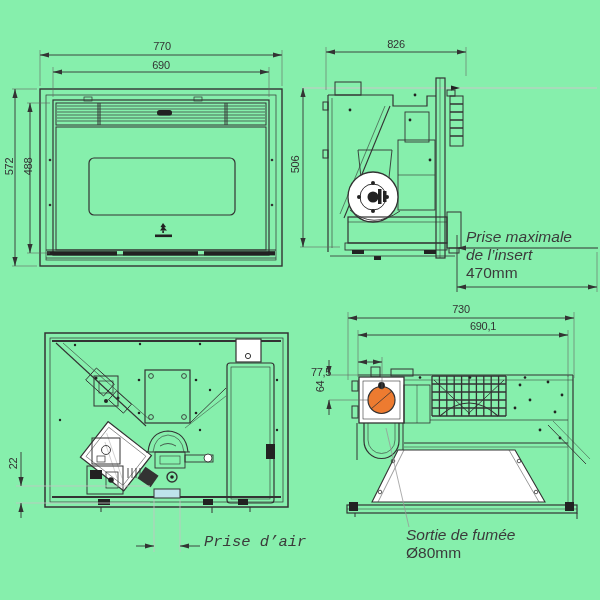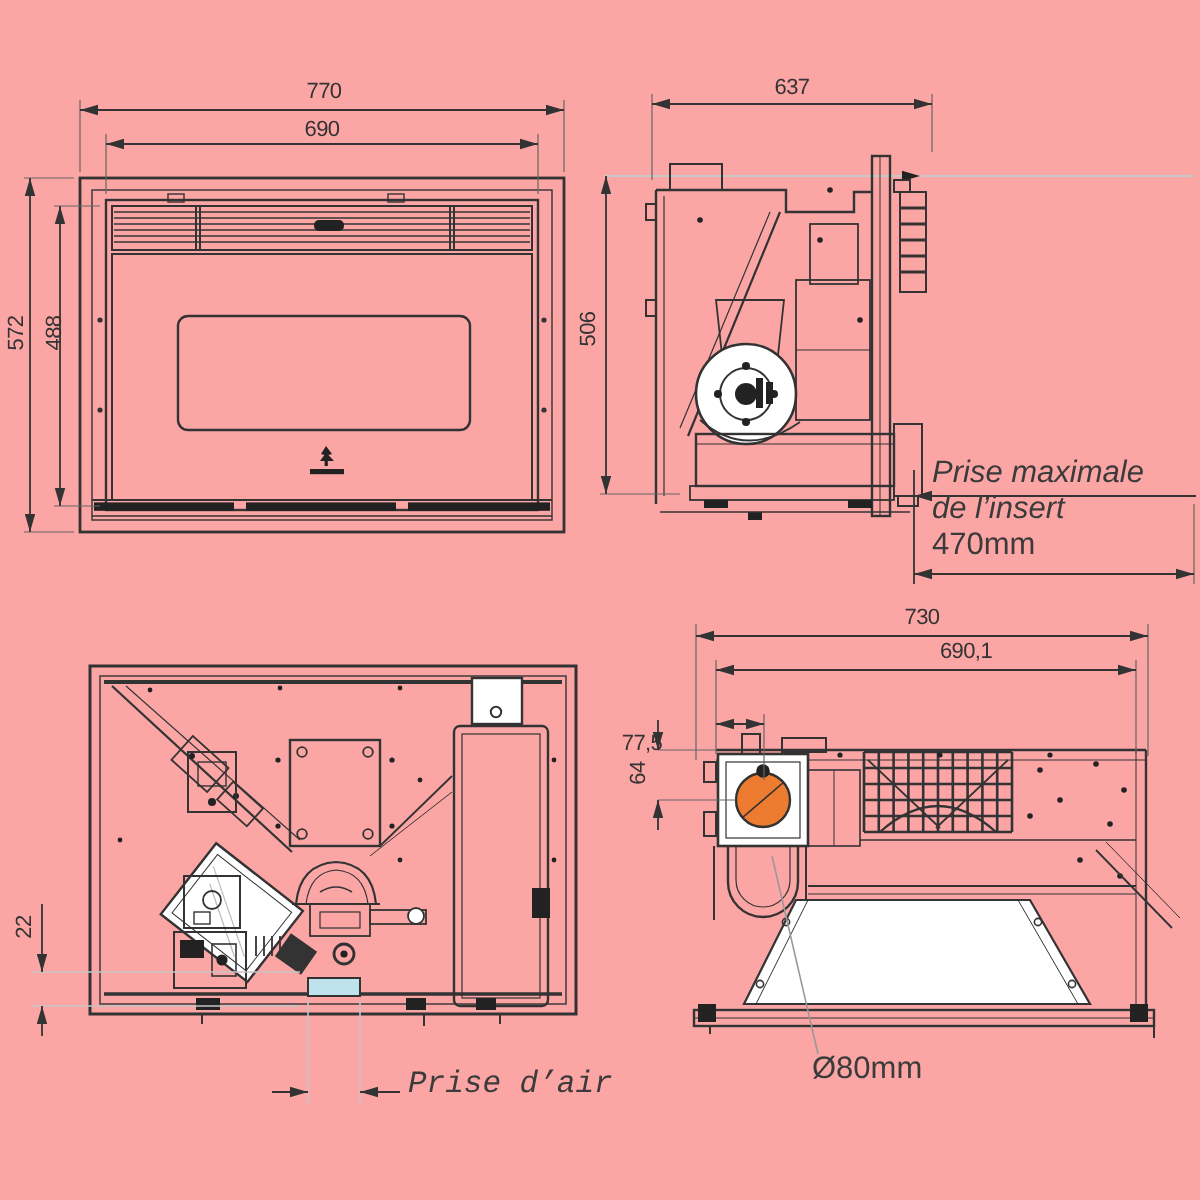--- a/index.html
+++ b/index.html
@@ -1,16 +1,16 @@
 <!DOCTYPE html>
 <html><head>
 <meta charset="utf-8">
 <style>
   html,body{margin:0;padding:0;background:#fff;}
-  .canvas{position:relative;width:600px;height:600px;background:#fca5a5;overflow:hidden;
+  .canvas{position:relative;width:600px;height:600px;background:#86efac;overflow:hidden;
           font-family:"Liberation Sans",sans-serif;color:#333;}
   .art{position:absolute;left:0;top:0;}
   .dim{position:absolute;font-size:11px;line-height:13px;letter-spacing:-0.3px;
        color:#333;text-align:center;white-space:nowrap;}
   .dim.vert{width:40px;transform:rotate(-90deg);}
   .note{position:absolute;font-size:15.5px;line-height:18px;font-style:italic;
         color:#3b3b3b;white-space:nowrap;}
   .note .l{display:block;}
   .note .value{display:block;font-style:normal;}
 </style>
@@ -362,37 +362,38 @@
           <polygon points="329,400 326.4,409 331.6,409"></polygon>
     </g>
   </g>
 </svg>
 
 <div class="dim" style="left:140px;top:40px;width:44px;">770</div>
 <div class="dim" style="left:139px;top:59px;width:44px;">690</div>
 <div class="dim vert" style="left:-11px;top:160px;">572</div>
 <div class="dim vert" style="left:8px;top:160px;">488</div>
 
-<div class="dim" style="left:374px;top:38px;width:44px;">637</div>
+<div class="dim" style="left:374px;top:38px;width:44px;">826</div>
 <div class="dim vert" style="left:275px;top:158px;">506</div>
 
 <div class="dim vert" style="left:-7px;top:457px;">22</div>
 
 <div class="dim" style="left:439px;top:303px;width:44px;">730</div>
 <div class="dim" style="left:461px;top:320px;width:44px;">690,1</div>
 <div class="dim" style="left:299px;top:366px;width:44px;">77,5</div>
 <div class="dim vert" style="left:300px;top:380px;">64</div>
 
 <div class="note" style="left:466px;top:228px;">
   <span class="l">Prise maximale</span>
   <span class="l">de l’insert</span>
   <span class="value">470mm</span>
 </div>
 
 <div class="note" style="left:204px;top:533px;font-family:Liberation Mono, monospace;">
   <span class="l">Prise d’air</span>
 </div>
 
 <div class="note" style="left:406px;top:526px;">
+  <span class="l">Sortie de fumée</span>
   <span class="value">Ø80mm</span>
 </div>
 
 </div>
 
 </body></html>

